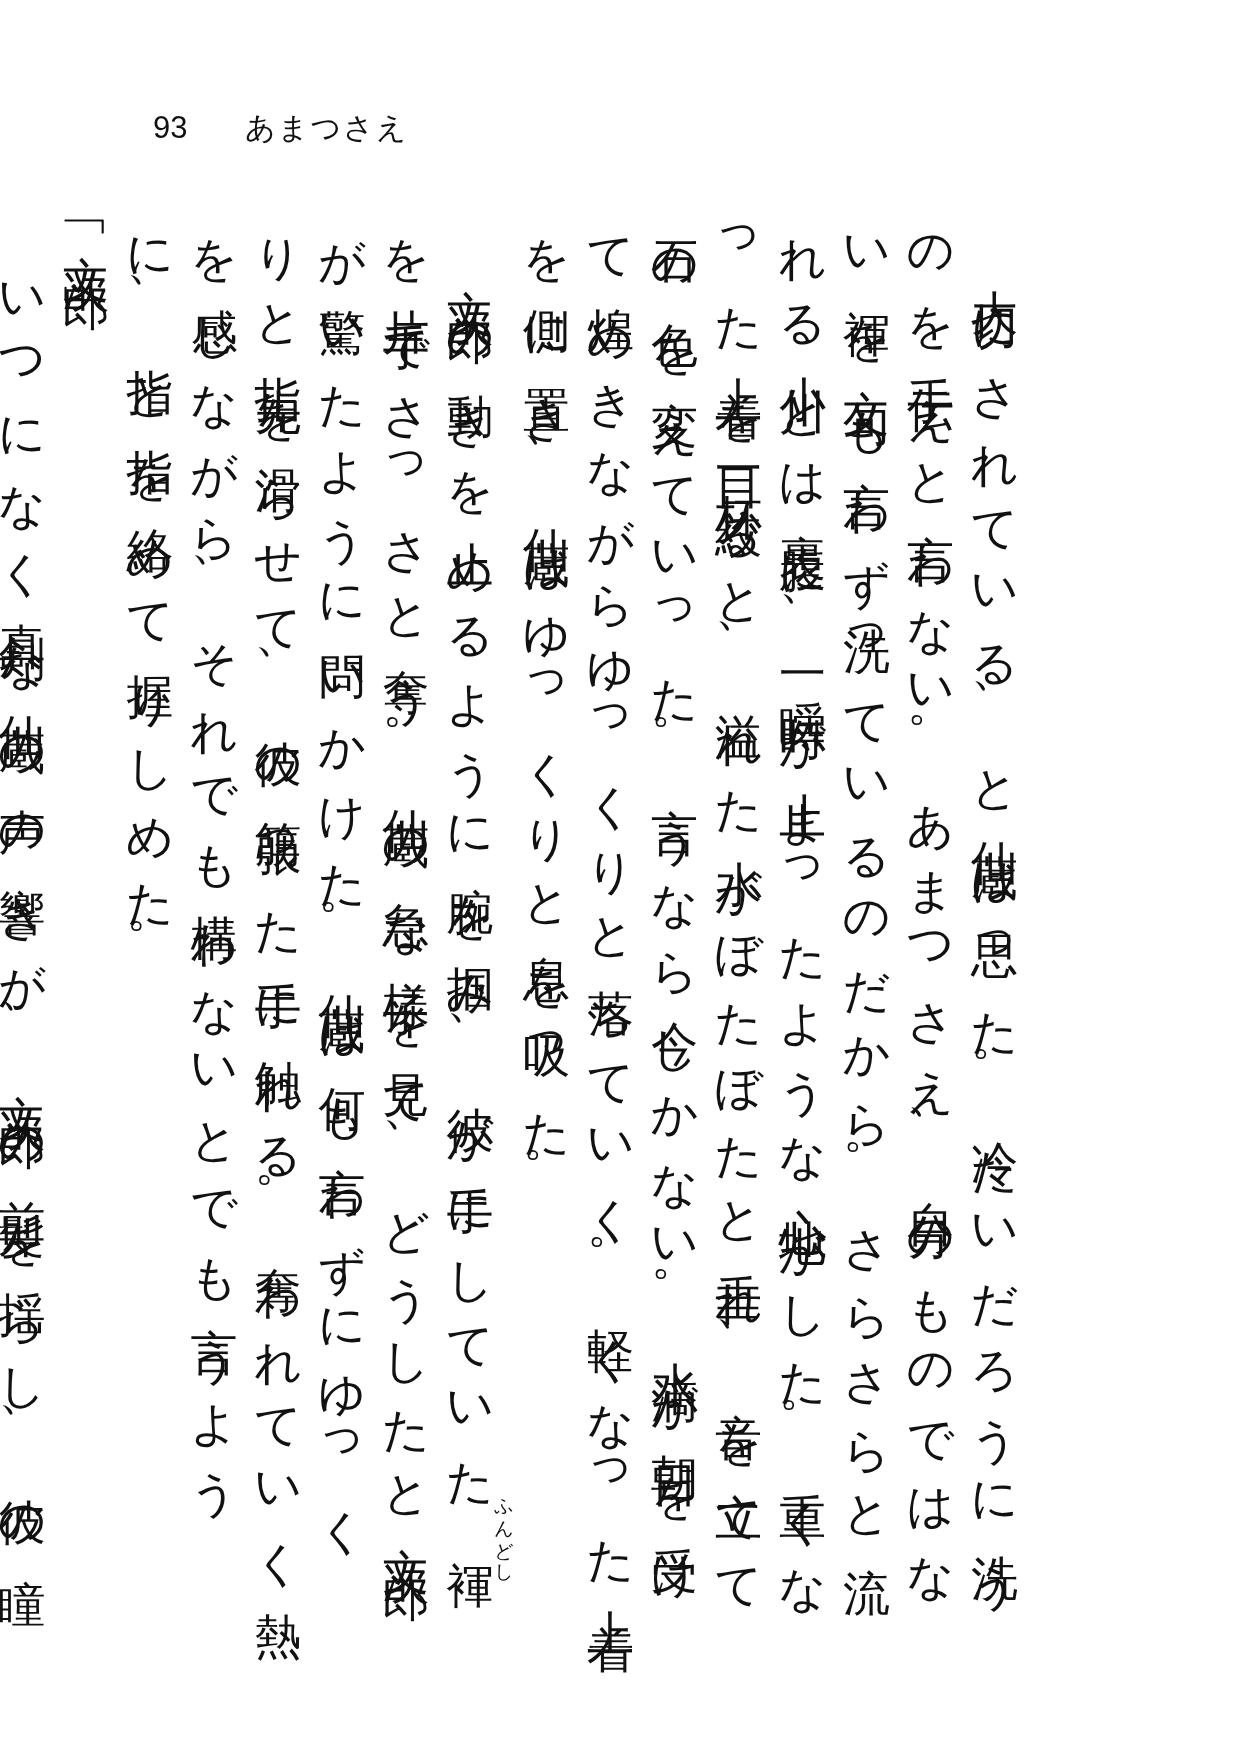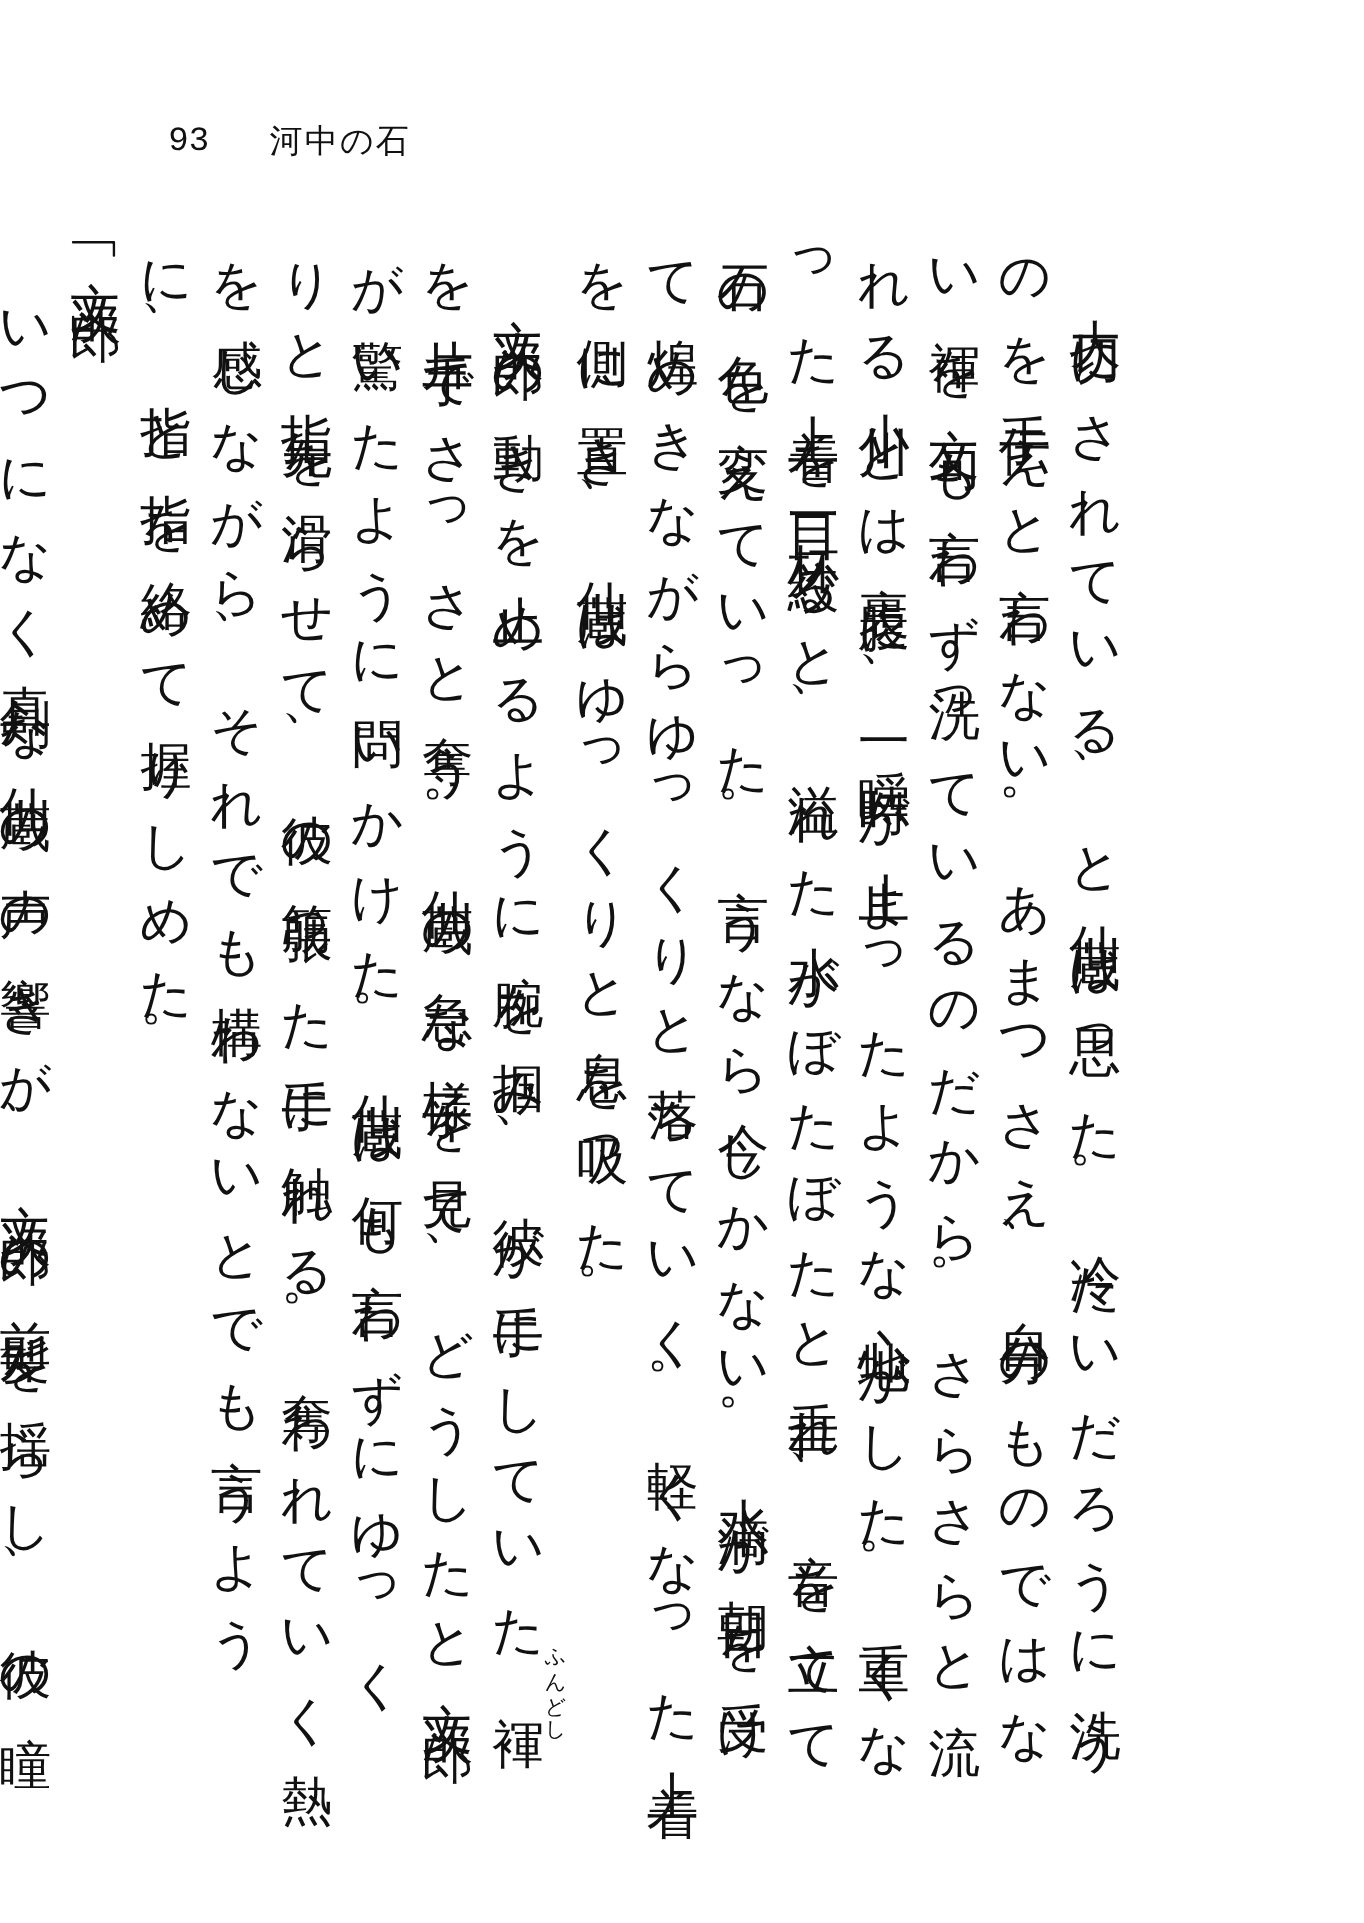--- a/index.html
+++ b/index.html
@@ -18,21 +18,21 @@
     .header {
       position: absolute;
       top: 108px;
       left: 153px;
       height: 40px;
       display: flex;
       align-items: center;
       font-size: 30px;
     }
     .page-number {
-      font-family: Liberation Mono, monospace;
+      font-family: Liberation Sans, sans-serif;
       font-size: 31px;
       width: 92px;
     }
     .running-title {
       font-size: 30px;
       letter-spacing: 2px;
     }
     .body-text {
       position: absolute;
       top: 205px;
@@ -55,21 +55,21 @@
     ruby rt {
       font-size: 19px;
       letter-spacing: 0;
     }
   </style>
 </head>
 <body>
 
 <div class="header">
   <span class="page-number">93</span>
-  <span class="running-title">河中の石</span>
+  <span class="running-title">あまつさえ</span>
 </div>
 
 <div class="body-text">
   <p class="para indent">大切にされている、と仙蔵は思った。冷たいだろうに洗うのを手伝えと言わない。あまつさえ、自分のものではない褌を文句も言わず洗っているのだから。さらさらと流れる小川とは裏腹に、一瞬時が止まったような心地がした。重くなった上着を目一杯絞ると、溢れた水がぼたぼたと垂れ、音を立てて石の色を変えていった。言うなら今しかない。水滴が朝日を受けて煌めきながらゆっくりと落ちていく。軽くなった上着を側に置き、仙蔵はゆっくりと息を吸った。</p>
   <p class="para indent"><span>文次郎の動きを止めるように腕を掴み、彼が手にしていた</span><ruby><span>褌</span><rt>ふんどし</rt></ruby><span>を片手でさっさと奪う。仙蔵の急な様子を見て、どうしたと文次郎が驚いたように問いかけた。仙蔵は何も言わずにゆっくりと指先を滑らせて、彼の筋張った手に触れる。奪われていく熱を感じながら、それでも構わないとでも言うように、指と指を絡めて握りしめた。</span></p>
   <p class="para">「文次郎」</p>
   <p class="para indent">いつになく真剣な仙蔵の声の響きが、文次郎の前髪を揺らし、彼の瞳を貫いた。文次郎の喉仏がゆっくり上下する。</p>
 </div>
 
 </body></html>

